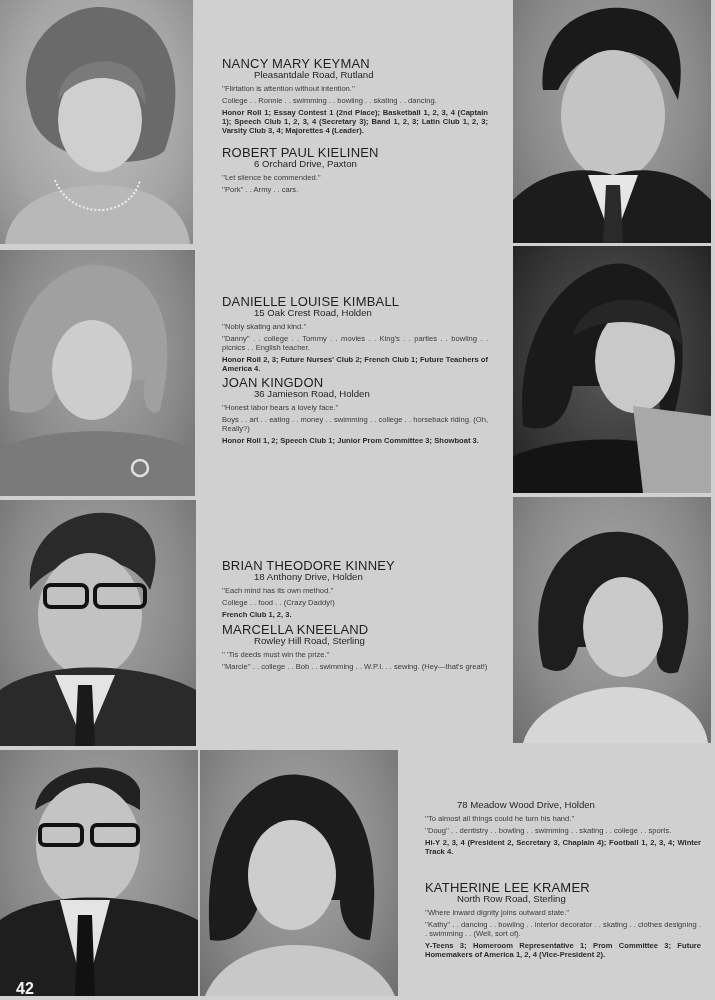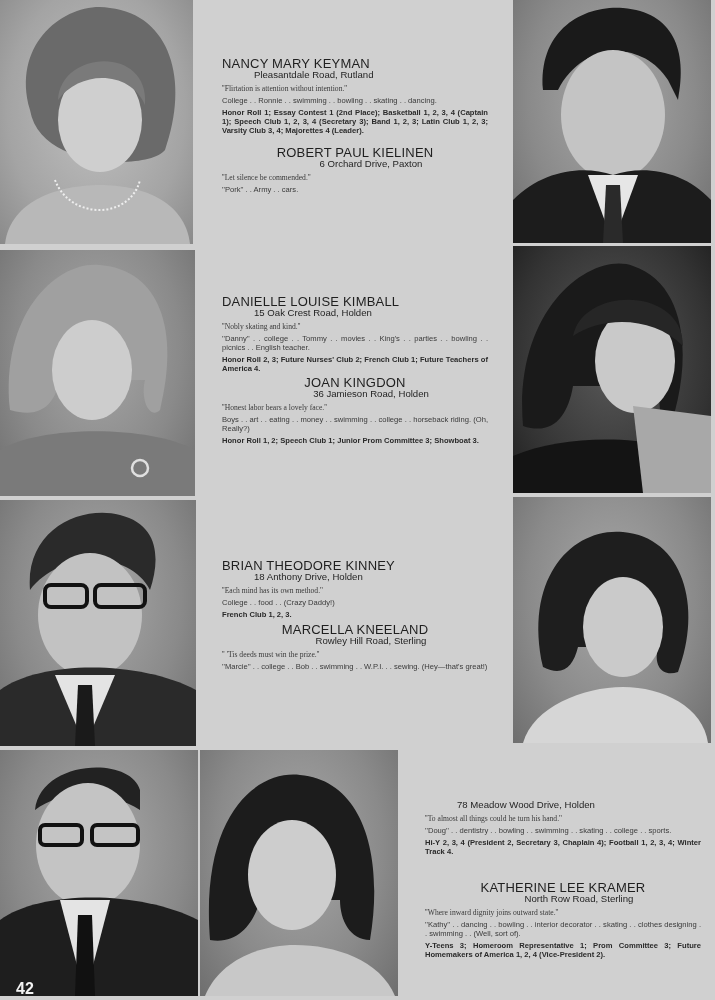--- a/index.html
+++ b/index.html
@@ -16,24 +16,24 @@
   .photo svg { position: absolute; left: 0; top: 0; width: 100%; height: 100%; }
   .photo.dark { background: radial-gradient(ellipse at 50% 45%, #5a5a5a 0%, #333 70%, #1e1e1e 100%); }
   .photo.light { background: radial-gradient(ellipse at 50% 45%, #c0c0c0 0%, #a4a4a4 65%, #8a8a8a 100%); }
   .page-number {
     position: absolute; left: 16px; top: 980px;
     color: #f2f2f2; font-weight: bold; font-size: 16px;
   }
   .entry { position: absolute; font-size: 7.6px; line-height: 9.3px; }
   .entry .name { font-size: 13px; letter-spacing: 0.2px; line-height: 11px; color: #1f1f1f; }
   .entry .addr { font-size: 9.6px; line-height: 12px; color: #1f1f1f; margin-bottom: 3px; padding-left: 32px; }
-  .entry .motto { margin-bottom: 2.5px; color: #3a3a3a; font-family: Liberation Serif, serif; }
+  .entry .motto { margin-bottom: 2.5px; color: #3a3a3a; }
   .entry .interests { margin-bottom: 2.5px; color: #3a3a3a; text-align: justify; }
   .entry .activities { color: #2a2a2a; text-align: justify; font-weight: bold; }
-  .entry.right .name, .entry.right .addr { text-align: center; }
+  .entry.right .name, .entry.right .addr { text-align: left; }
 </style>
 </head>
 <body>
 
 <div class="photo light" style="left:0;top:0;width:193px;height:244px;">
   <svg viewBox="0 0 193 244">
     <path d="M30 110 C10 40 70 0 110 8 C170 15 190 80 165 150 C150 170 40 170 30 110Z" fill="#6a6a6a"></path>
     <ellipse cx="100" cy="120" rx="42" ry="52" fill="#cfcfcf"></ellipse>
     <path d="M58 100 C60 50 150 45 145 105 C130 70 80 70 58 100Z" fill="#7a7a7a"></path>
     <path d="M5 244 C10 200 60 185 100 185 C140 185 185 200 190 244Z" fill="#b8b8b8"></path>

